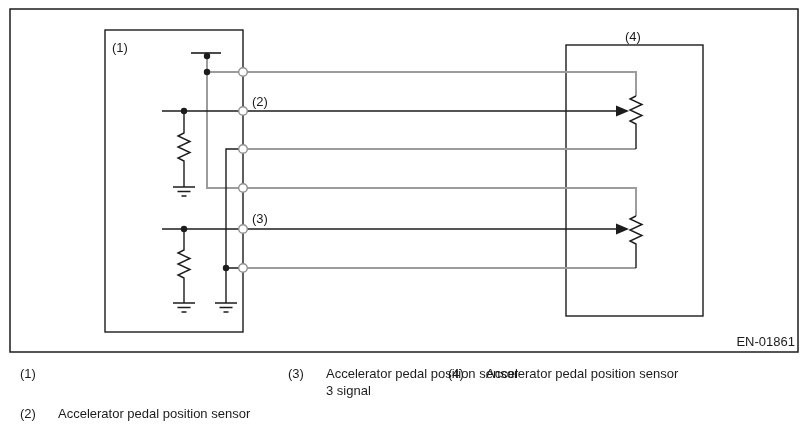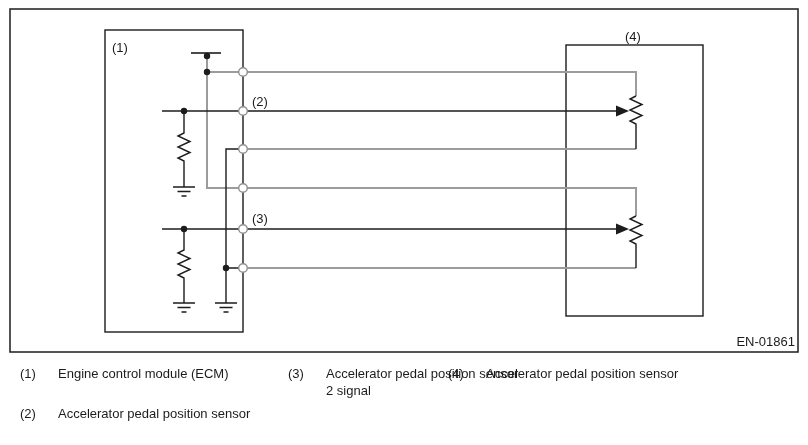--- a/index.html
+++ b/index.html
@@ -79,34 +79,33 @@
 
   <text x="112" y="52">(1)</text>
   <text x="252" y="106">(2)</text>
   <text x="252" y="223">(3)</text>
   <text x="625" y="41">(4)</text>
   <text x="795" y="346" class="figure-code">EN-01861</text>
 </svg>
 
 <div class="legend-item" style="left:20px;top:365px">
   <span class="legend-num">(1)</span>
-  <span>Engine control module (ECM)</span>
 </div>
 
 <div class="legend-item" style="left:20px;top:405px">
   <span class="legend-num">(2)</span>
   <span>
     <div>Accelerator pedal position sensor</div>
   </span>
 </div>
 
 <div class="legend-item" style="left:288px;top:365px">
   <span class="legend-num">(3)</span>
   <span>
     <div>Accelerator pedal position sensor</div>
-    <div>2 signal</div>
+    <div>3 signal</div>
   </span>
 </div>
 
 <div class="legend-item" style="left:448px;top:365px">
   <span class="legend-num">(4)</span>
   <span>Accelerator pedal position sensor</span>
 </div>
 
 </body></html>

